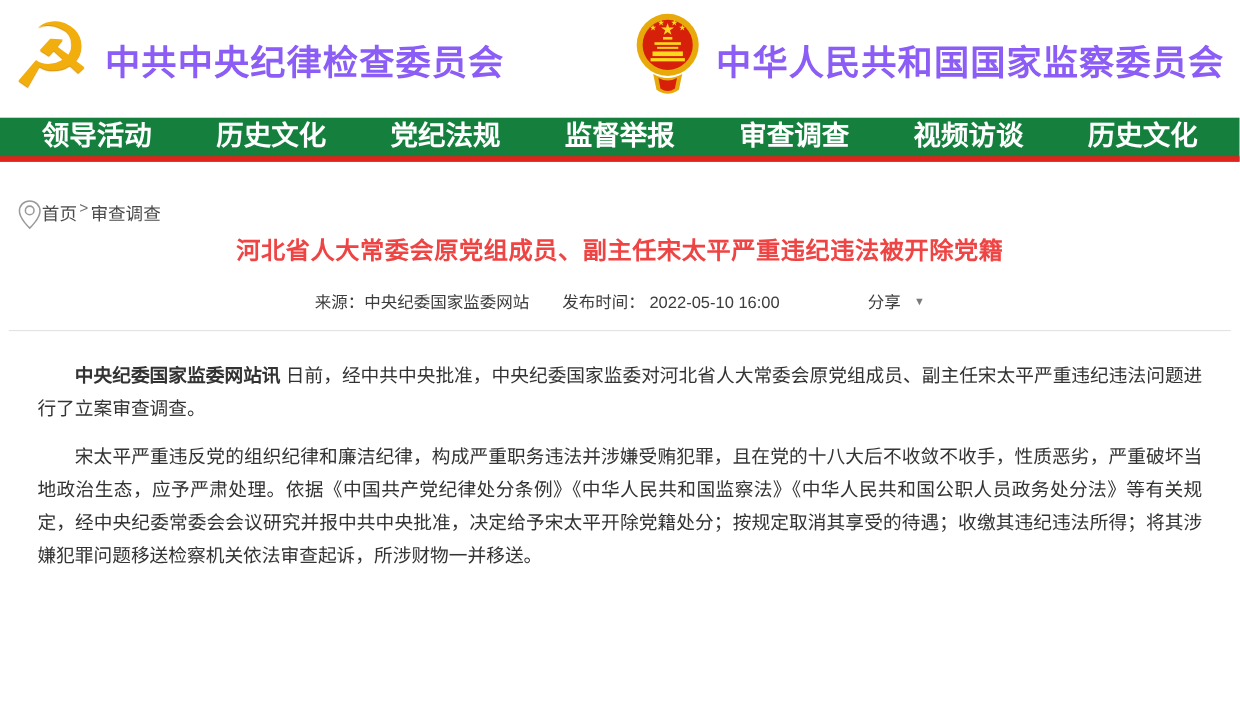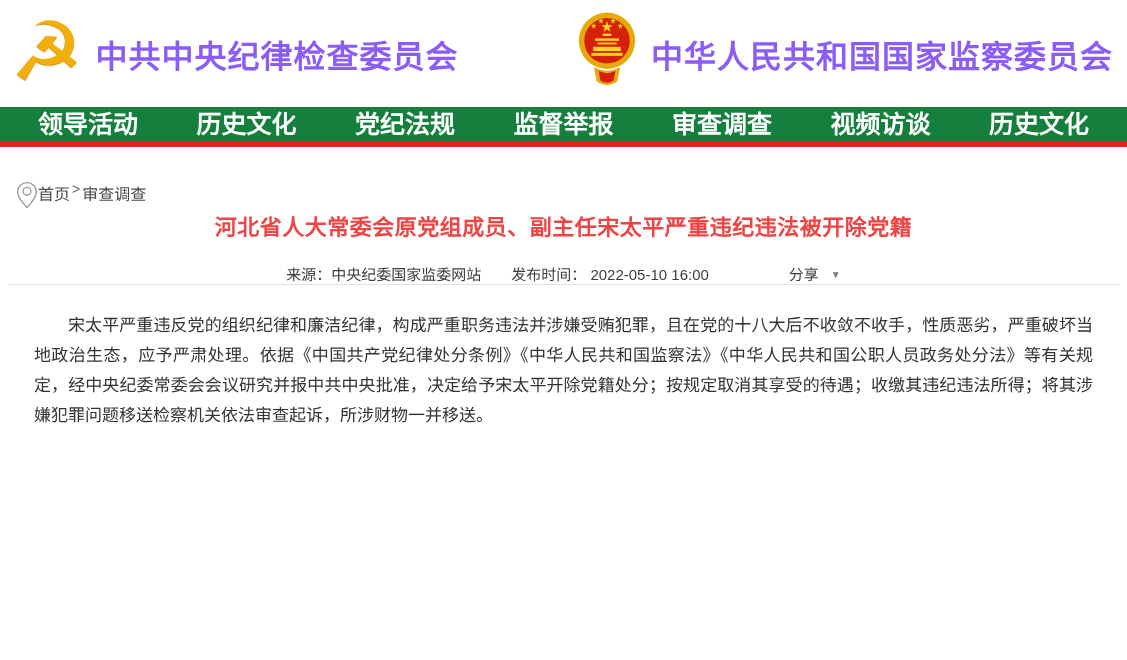--- a/index.html
+++ b/index.html
@@ -71,20 +71,21 @@
   .article-title {
     text-align: center;
     font-size: 22px;
     font-weight: bold;
     color: #ef4444;
     letter-spacing: 0.5px;
   }
   .article-meta-wrap {
     margin: 22px 8px 0 8px;
     border-bottom: 1px solid #e3e3e3;
+    padding-bottom: 16px;
   }
   .article-meta {
     display: flex;
     justify-content: center;
     align-items: center;
     font-size: 15px;
     color: #3d3d3d;
   }
   .meta-source { margin-right: 30px; }
   .meta-time   { margin-right: 80px; }
@@ -160,14 +161,15 @@
     <span class="meta-source">来源：中央纪委国家监委网站</span>
     <span class="meta-time">发布时间： 2022-05-10 16:00</span>
     <span class="meta-share">
       <span>分享</span>
       <span class="caret-down">▼</span>
     </span>
   </div>
 </div>
 
 <div class="article-body">
+  <p><span class="lead">中央纪委国家监委网站讯</span><span> 日前，经中共中央批准，中央纪委国家监委对河北省人大常委会原党组成员、副主任宋太平严重违纪违法问题进行了立案审查调查。</span></p>
   <p><span>宋太平严重违反党的组织纪律和廉洁纪律，构成严重职务违法并涉嫌受贿犯罪，且在党的十八大后不收敛不收手，性质恶劣，严重破坏当地政治生态，应予严肃处理。依据《中国共产党纪律处分条例》《中华人民共和国监察法》《中华人民共和国公职人员政务处分法》等有关规定，经中央纪委常委会会议研究并报中共中央批准，决定给予宋太平开除党籍处分；按规定取消其享受的待遇；收缴其违纪违法所得；将其涉嫌犯罪问题移送检察机关依法审查起诉，所涉财物一并移送。</span></p>
 </div>
 
 </body></html>

